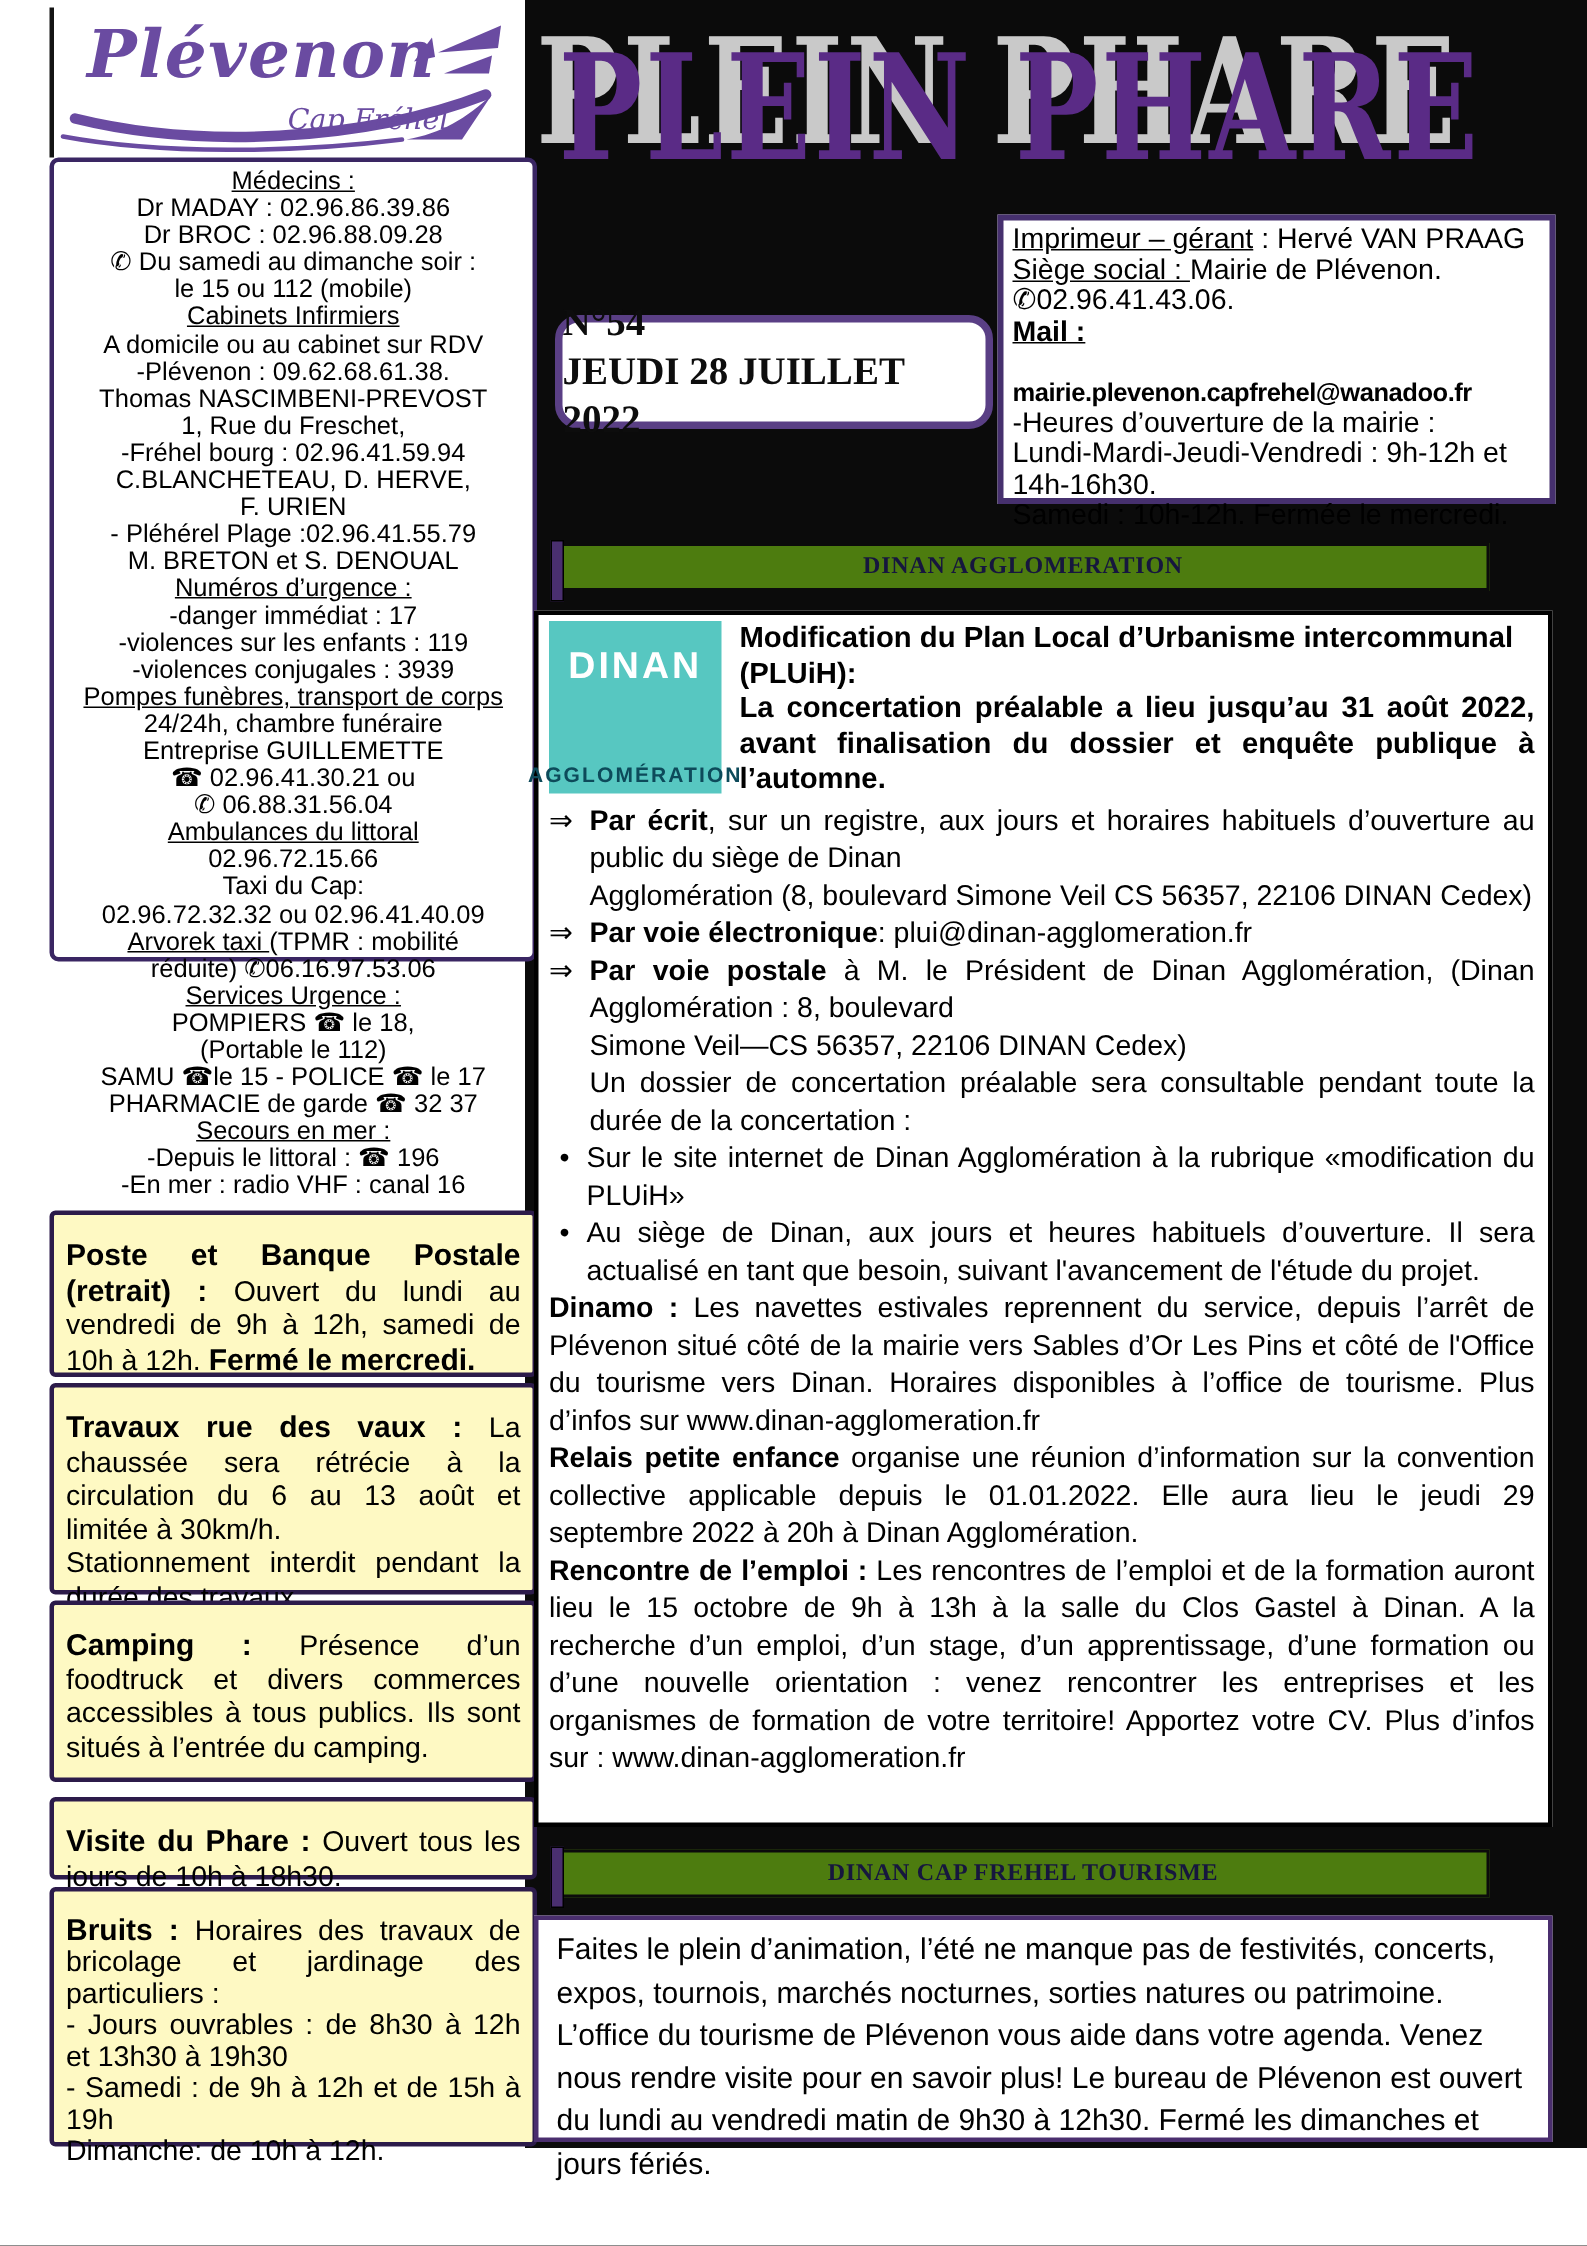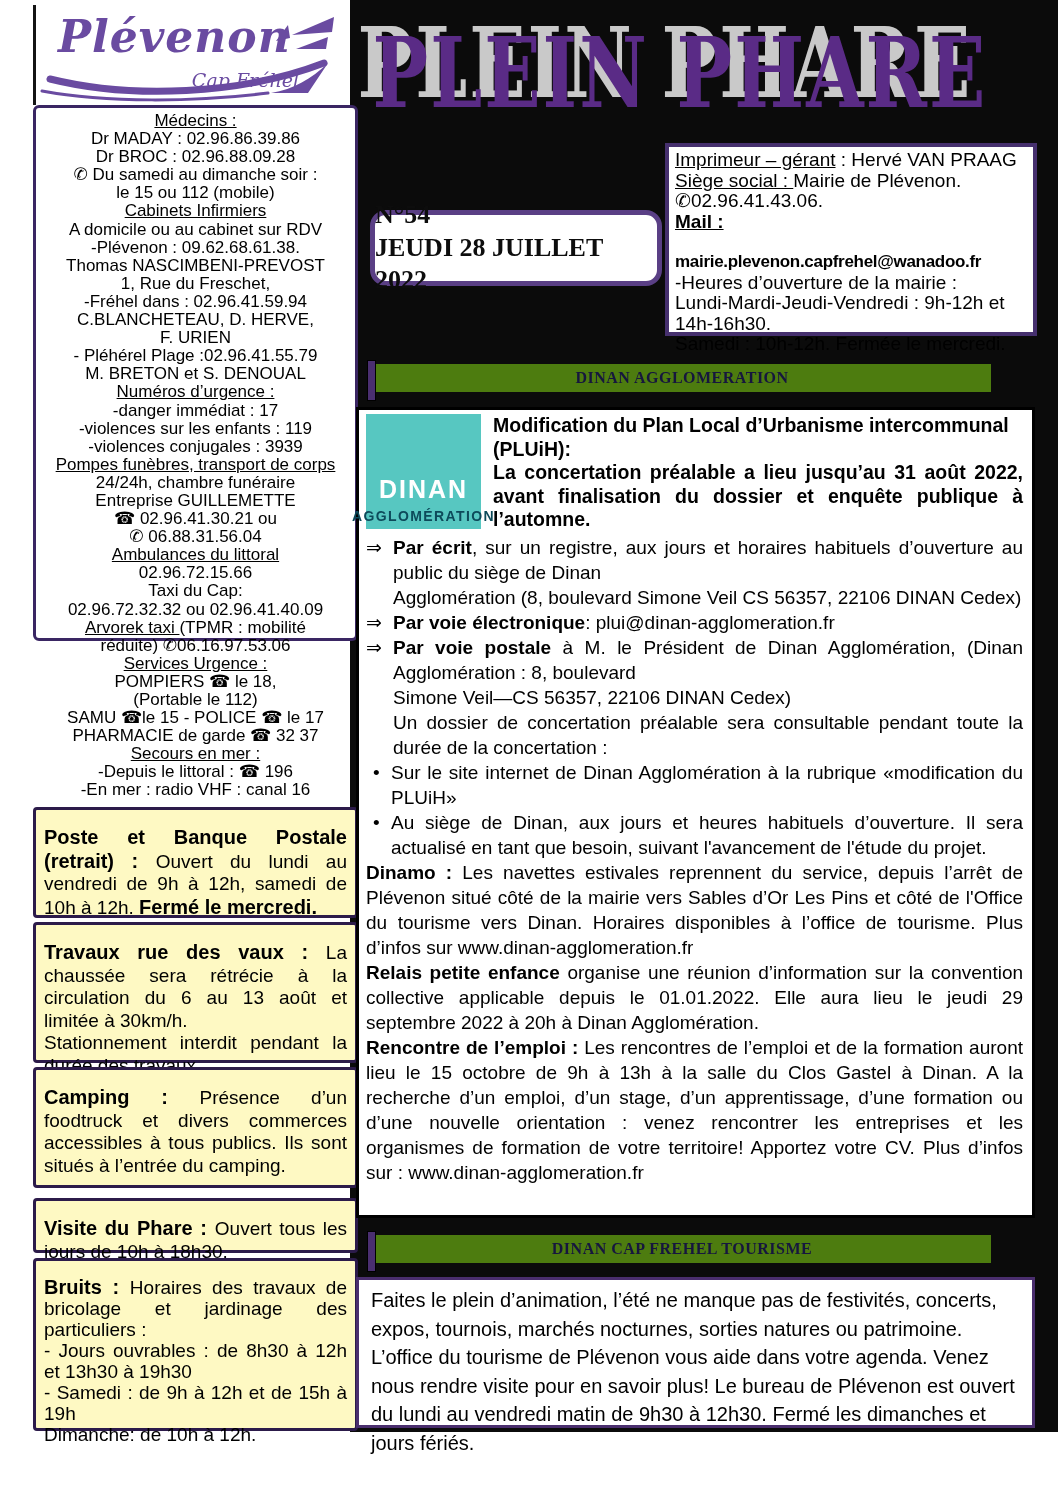--- a/index.html
+++ b/index.html
@@ -87,21 +87,21 @@
 
   
   #main-box {
     position:absolute; left:356px; top:407px; width:679px; height:811px;
     background:#fff; border:3px solid #000; padding:4px 9px 0 7px;
     font-size:19px; line-height:25px; text-align:justify;
   }
   #headline-row { display:flex; gap:12px; margin-bottom:3px; }
   #dinan-logo {
     flex:none; width:115px; height:115px; background:#57c7c1;
-    display:flex; flex-direction:column; align-items:center; justify-content:flex-end; padding-top:18px;
+    display:flex; flex-direction:column; align-items:center; justify-content:space-between; padding-top:18px;
   }
   #dinan-logo-title { font-weight:bold; font-size:25px; letter-spacing:2px; color:#ffffff; line-height:1; }
   #dinan-logo-sub   { font-weight:bold; font-size:14px; letter-spacing:1.4px; color:#0d4a5a; margin-top:2px; }
   #headline { font-weight:bold; font-size:19.5px; line-height:23.5px; text-align:justify; }
   #headline p { white-space:pre-line; }
 
   .arrow-item { position:relative; padding-left:27px; white-space:pre-line; }
   .arrow-item .arr { position:absolute; left:0; top:0; }
   .bullet-item { position:relative; padding-left:25px; }
   .bullet-item::before { content:"•"; position:absolute; left:7px; }
@@ -157,21 +157,21 @@
       <div class="line"><span class="u">Médecins :</span></div>
       <div class="line"><span>Dr MADAY : 02.96.86.39.86</span></div>
       <div class="line"><span>Dr BROC : 02.96.88.09.28</span></div>
       <div class="line"><span>✆ Du samedi au dimanche soir :</span></div>
       <div class="line"><span>le 15 ou 112 (mobile)</span></div>
       <div class="line"><span class="u">Cabinets Infirmiers</span></div>
       <div class="line"><span>A domicile ou au cabinet sur RDV</span></div>
       <div class="line"><span>-Plévenon : 09.62.68.61.38.</span></div>
       <div class="line"><span>Thomas NASCIMBENI-PREVOST</span></div>
       <div class="line"><span>1, Rue du Freschet,</span></div>
-      <div class="line"><span>-Fréhel dans : 02.96.41.59.94</span></div>
+      <div class="line"><span>-Fréhel bourg : 02.96.41.59.94</span></div>
       <div class="line"><span>C.BLANCHETEAU, D. HERVE,</span></div>
       <div class="line"><span>F. URIEN</span></div>
       <div class="line"><span>- Pléhérel Plage :02.96.41.55.79</span></div>
       <div class="line"><span>M. BRETON et S. DENOUAL</span></div>
       <div class="line"><span class="u">Numéros d’urgence :</span></div>
       <div class="line"><span>-danger immédiat : 17</span></div>
       <div class="line"><span>-violences sur les enfants : 119</span></div>
       <div class="line"><span>-violences conjugales : 3939</span></div>
       <div class="line"><span class="u">Pompes funèbres, transport de corps</span></div>
       <div class="line"><span>24/24h, chambre funéraire</span></div>

